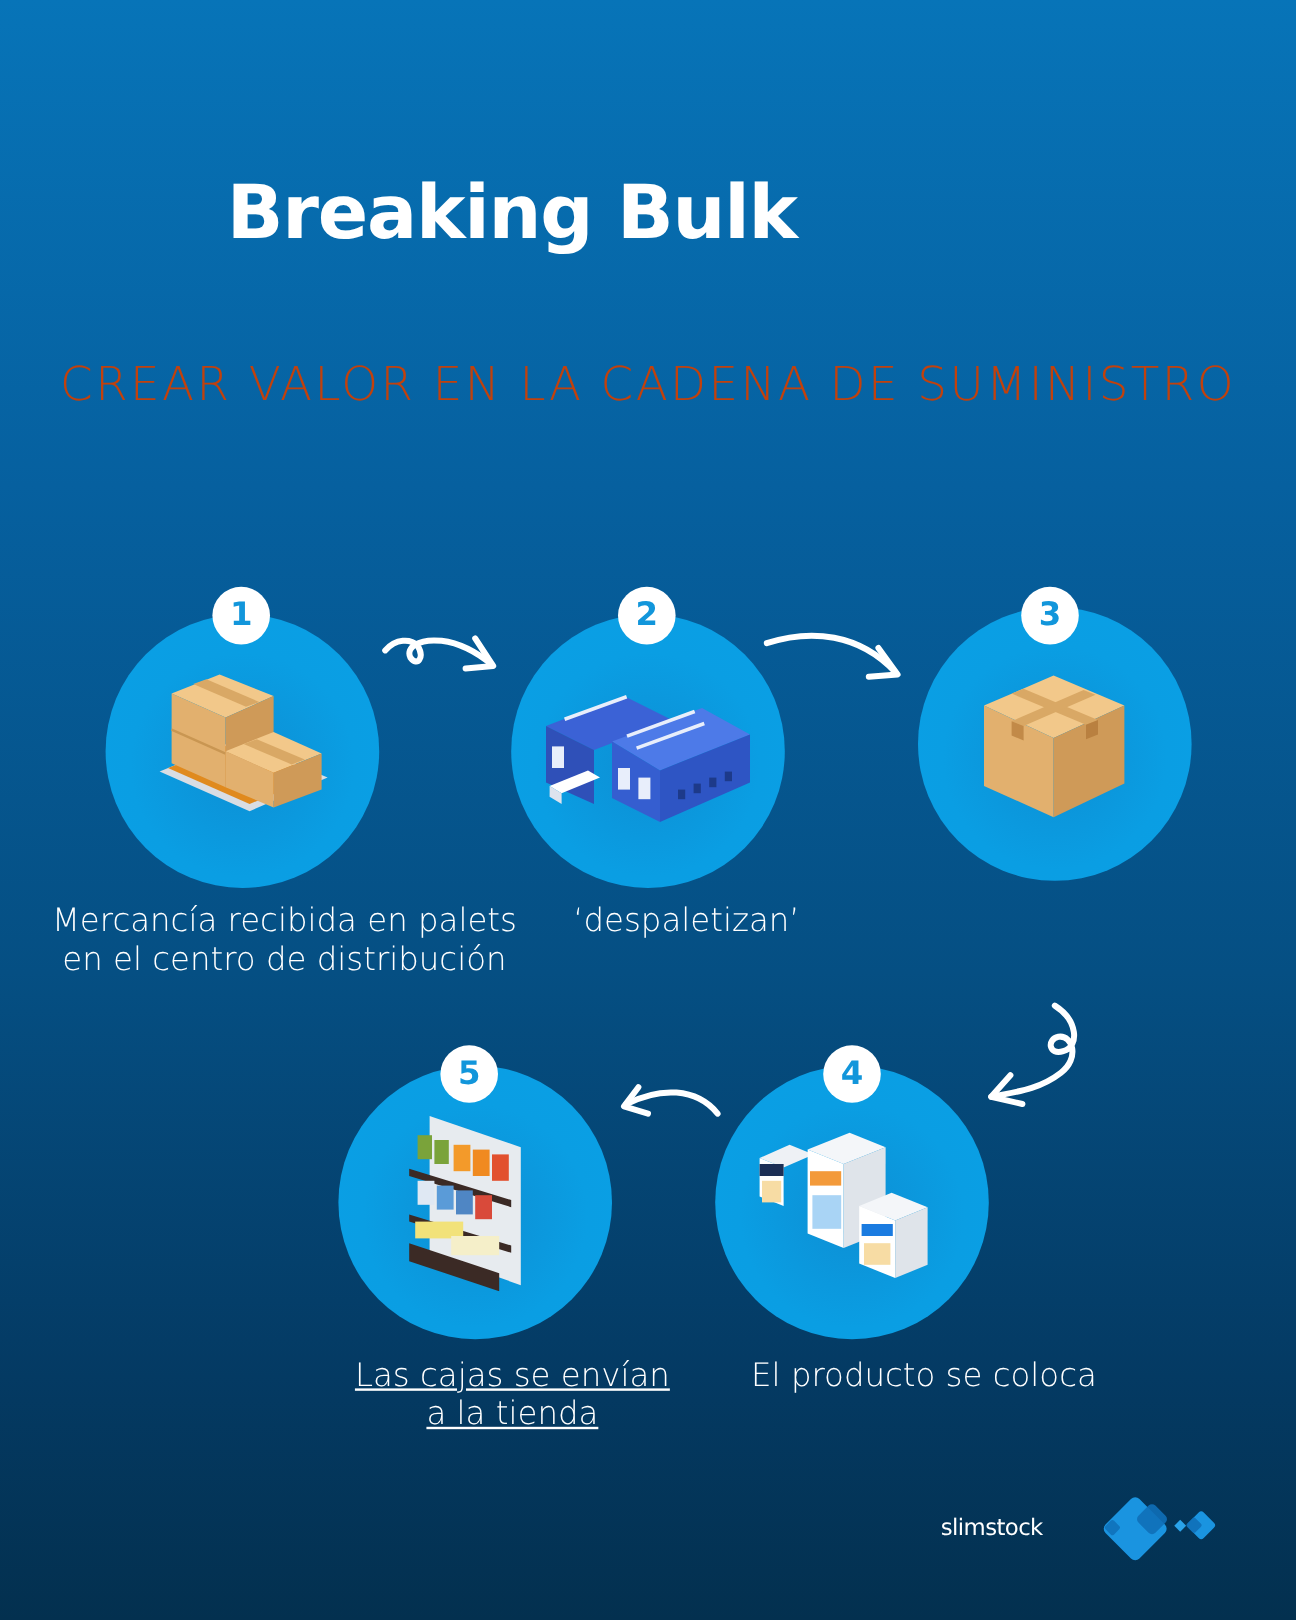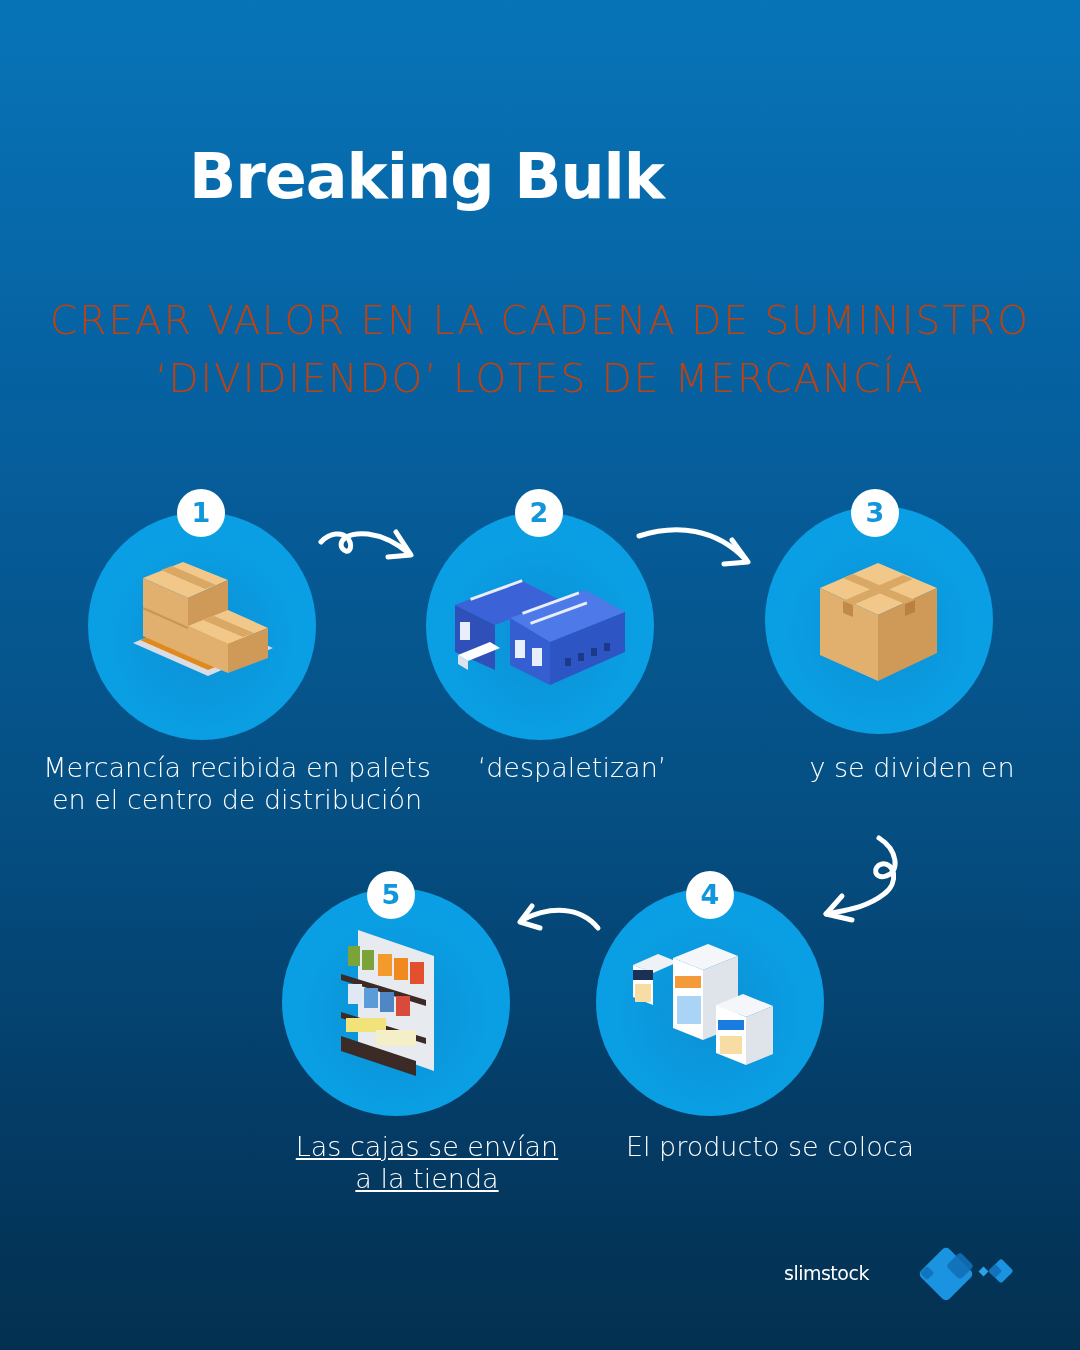--- a/index.html
+++ b/index.html
@@ -35,21 +35,20 @@
   .arrow { position: absolute; }
   .logo { position: absolute; left: 784px; top: 1262px; }
   .logo-text { position: absolute; left: 0; top: 0; font-size: 19px; color: #fff; font-family: "DejaVu Sans", sans-serif; letter-spacing: -0.5px; }
 </style>
 </head>
 <body>
 
 <div class="title">Breaking Bulk</div>
 <div class="subtitle">
   <div>CREAR VALOR EN LA CADENA DE SUMINISTRO</div>
-  <div>‘DIVIDIENDO’ LOTES DE MERCANCÍA</div>
 </div>
 
 <div>
   <div class="circle" style="left:88px; top:512px;"></div>
   <div class="illus" style="left:128px; top:548px;">
     <svg width="150" height="130" viewBox="0 0 150 130">
       <polygon points="5,95 80,128 145,100 70,68" fill="#d9dde3"></polygon>
       <polygon points="12,92 80,122 138,98 70,70" fill="#e08a1e"></polygon>
 
       <polygon points="15,30 55,14 100,32 60,50" fill="#f2c88a"></polygon>
@@ -122,21 +121,20 @@
       <polygon points="5,35 63,62 63,128 5,102" fill="#e2b06e"></polygon>
       <polygon points="63,62 122,35 122,100 63,128" fill="#cf9a58"></polygon>
       <polygon points="28,25 38,21 100,47 90,51" fill="#d9a865"></polygon>
       <polygon points="88,22 98,26 38,52 28,48" fill="#d9a865"></polygon>
       <polygon points="28,48 38,52 38,64 28,60" fill="#c28a48"></polygon>
       <polygon points="90,51 100,47 100,59 90,63" fill="#b98040"></polygon>
     </svg>
   </div>
   <div class="badge" style="left:851px; top:489px;">3</div>
   <div class="label" style="left:730px; top:752px; width:300px;">
-    <div>y se dividen en</div>
   </div>
 </div>
 
 <svg class="arrow" style="left:816px; top:832px;" width="100" height="92" viewBox="0 0 100 92">
   <path d="M63,6 C82,18 84,40 70,44 C58,48 56,34 66,32 C78,30 84,50 68,62 C50,76 30,78 10,82" fill="none" stroke="#fff" stroke-width="5" stroke-linecap="round"></path>
   <path d="M26,64 L10,82 L36,88" fill="none" stroke="#fff" stroke-width="5" stroke-linecap="round" stroke-linejoin="round"></path>
 </svg>
 
 <div>
   <div class="circle" style="left:596px; top:888px;"></div>

